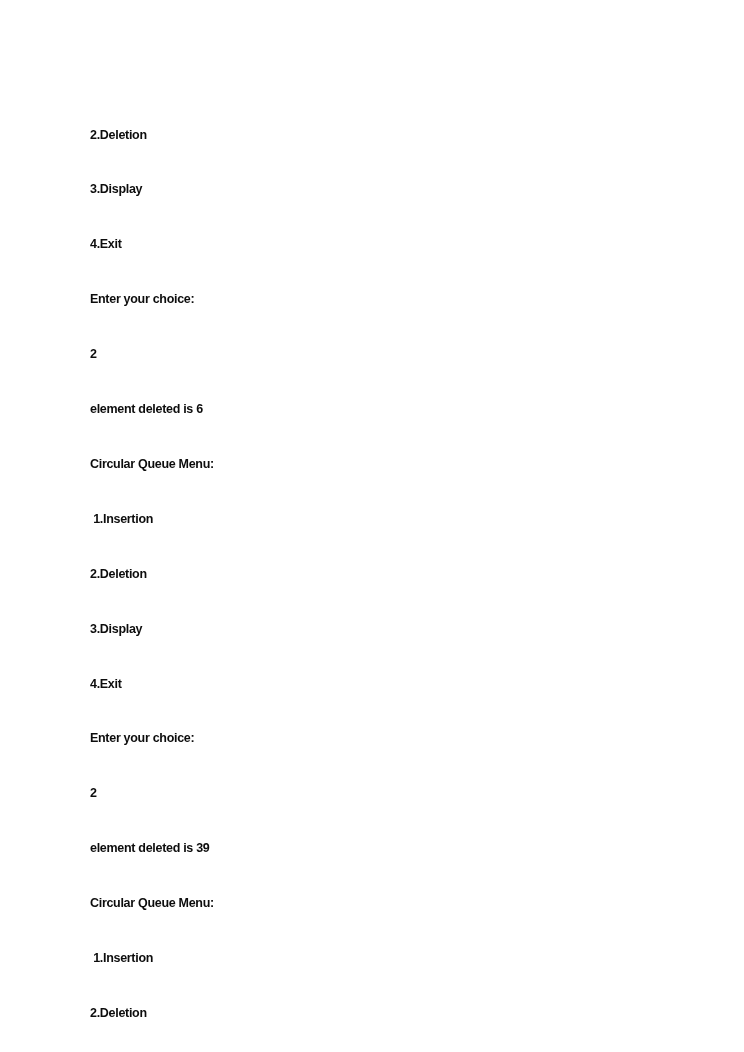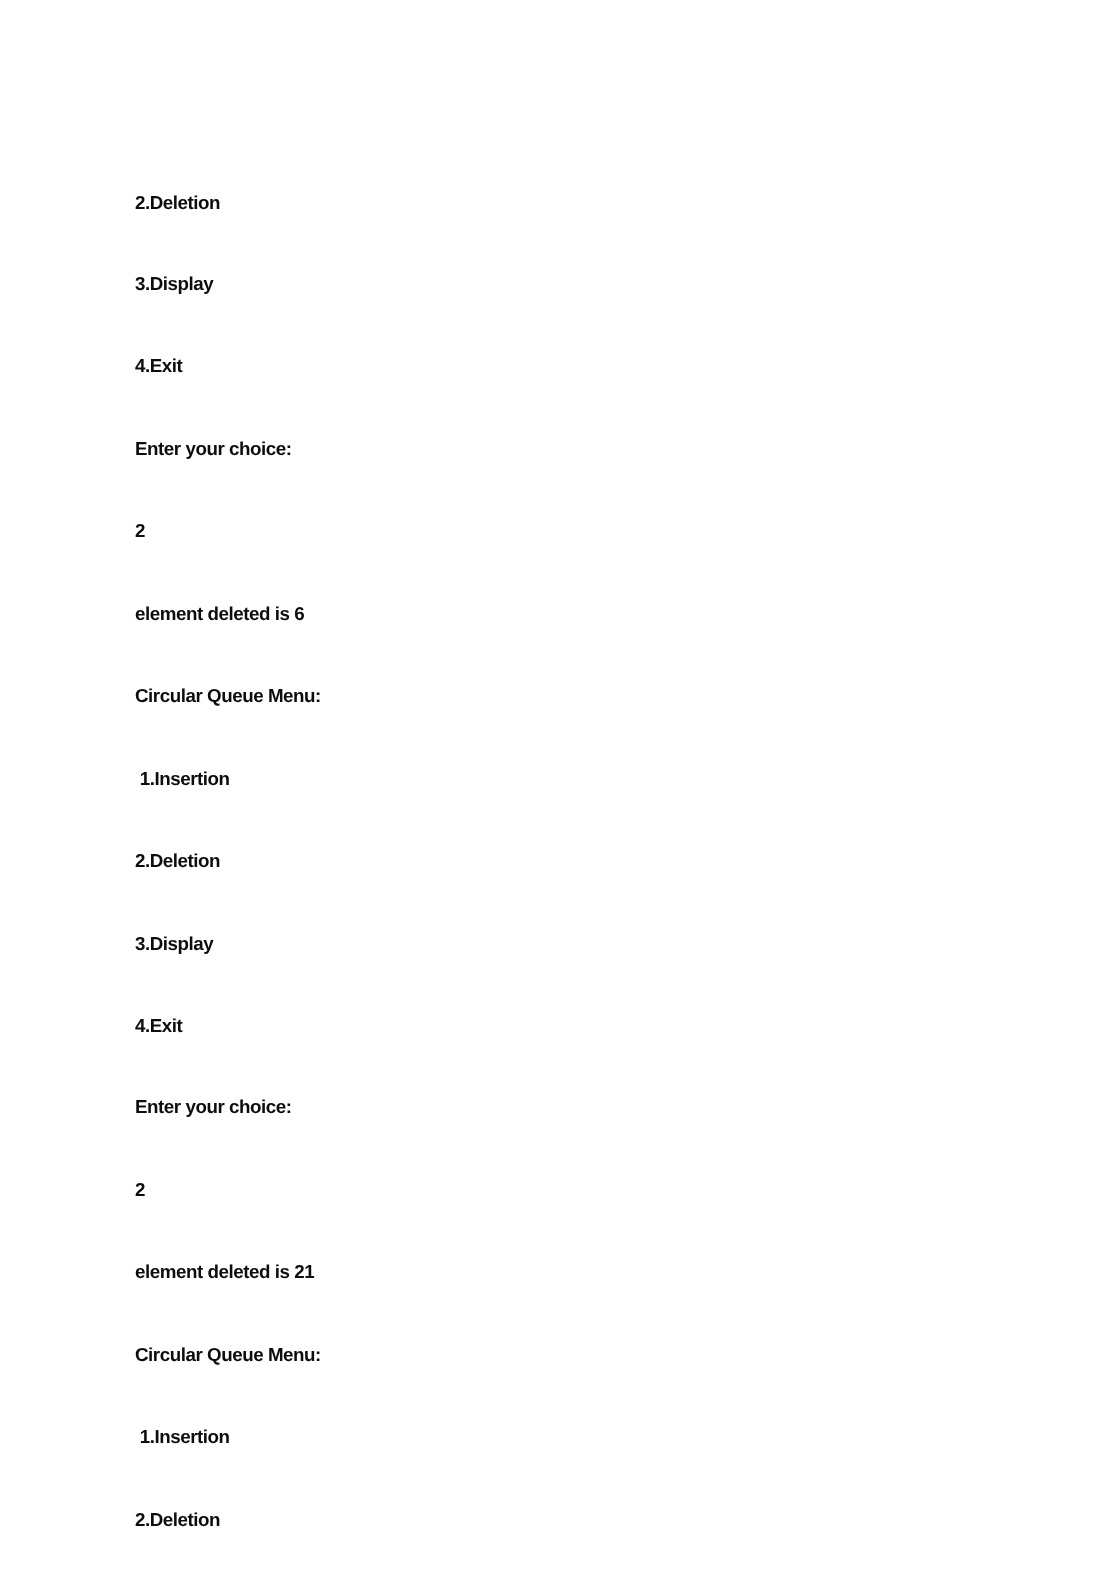--- a/index.html
+++ b/index.html
@@ -47,21 +47,21 @@
     <div class="output-line">Enter your choice:</div>
     <div class="output-line">2</div>
     <div class="output-line">element deleted is 6</div>
     <div class="output-line">Circular Queue Menu:</div>
     <div class="output-line"> 1.Insertion</div>
     <div class="output-line">2.Deletion</div>
     <div class="output-line">3.Display</div>
     <div class="output-line">4.Exit</div>
     <div class="output-line">Enter your choice:</div>
     <div class="output-line">2</div>
-    <div class="output-line">element deleted is 21</div>
+    <div class="output-line">element deleted is 39</div>
     <div class="output-line">Circular Queue Menu:</div>
     <div class="output-line"> 1.Insertion</div>
     <div class="output-line">2.Deletion</div>
     
     
     
     
     
     
   </div>

